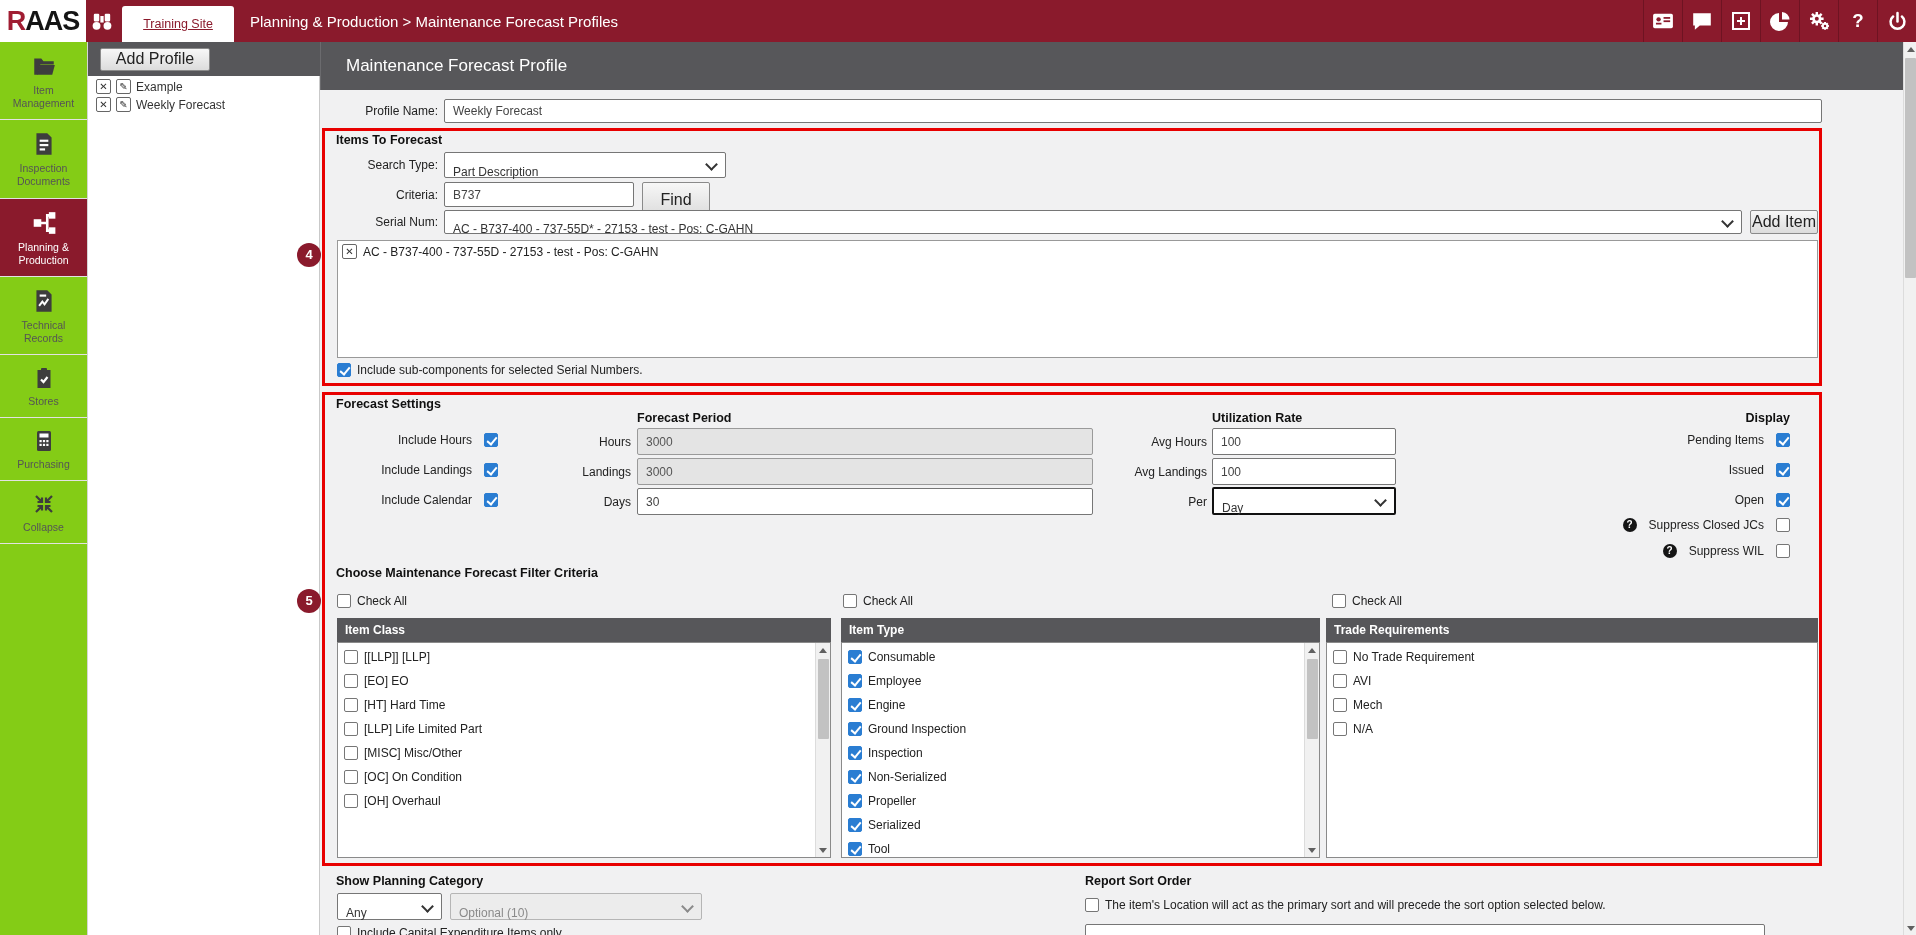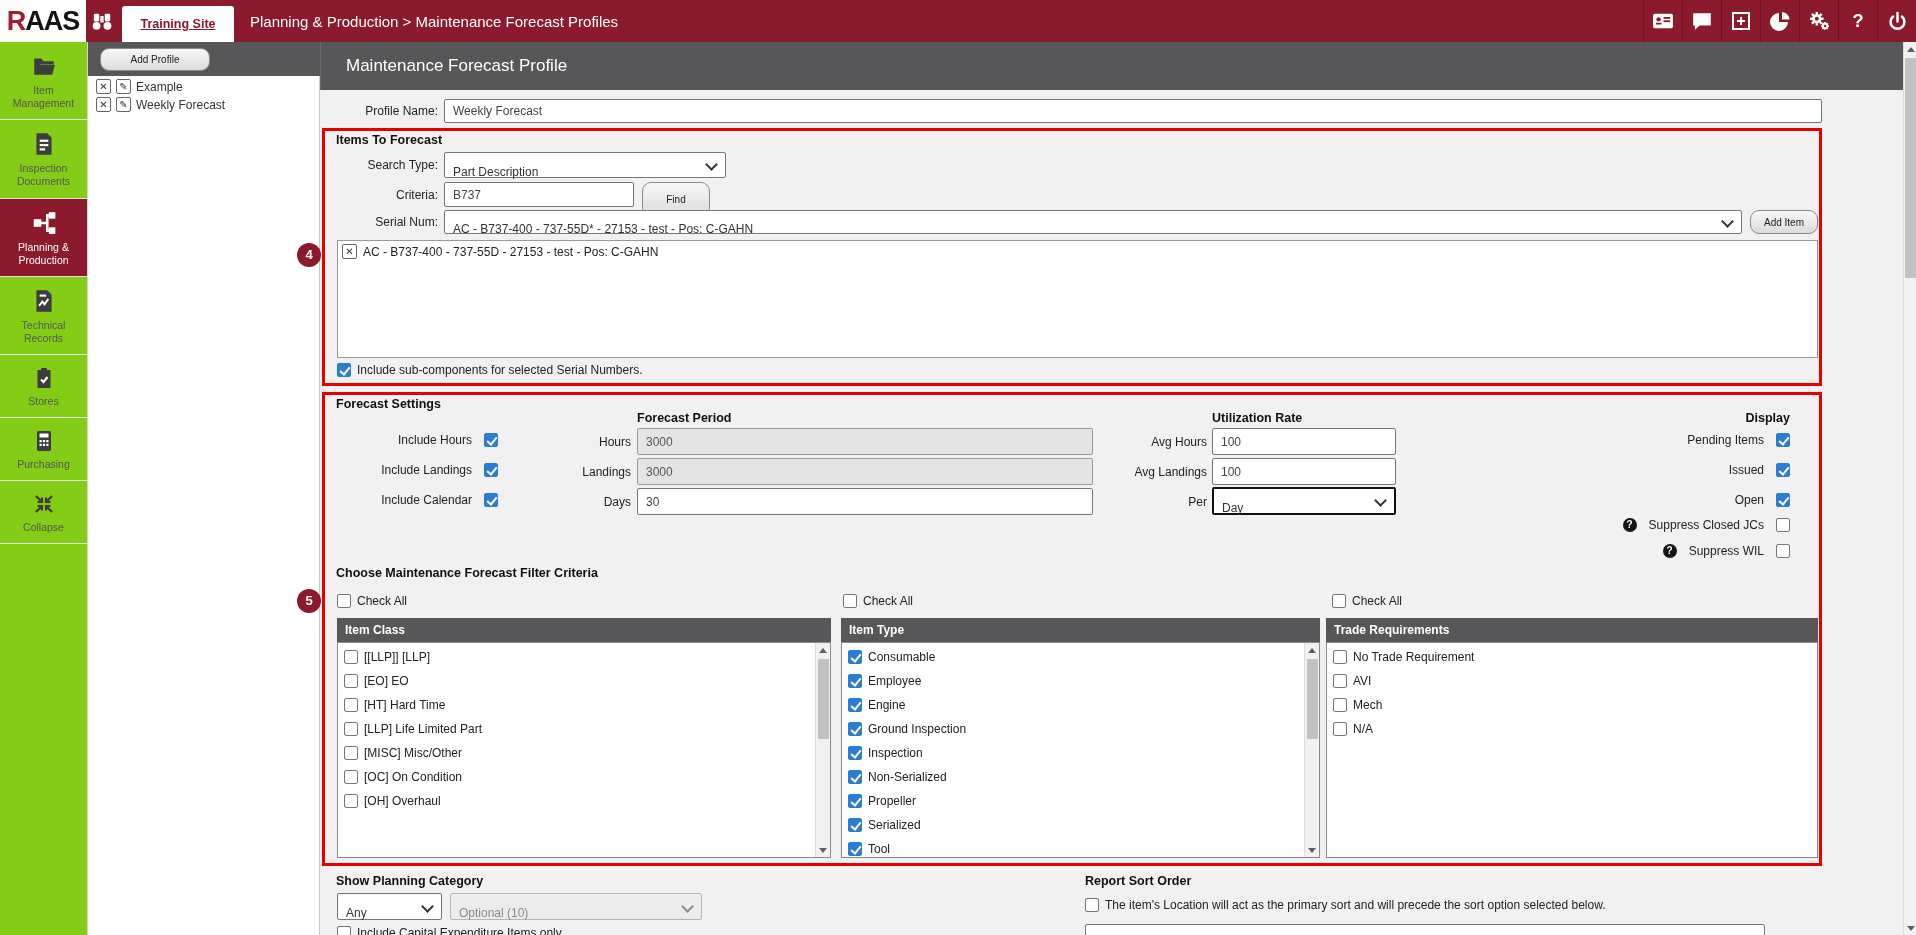--- a/index.html
+++ b/index.html
@@ -4,37 +4,37 @@
 <style>
   *{margin:0;padding:0;box-sizing:border-box}
   html,body{width:1916px;height:935px}
   body{position:relative;font-family:"Liberation Sans",sans-serif;background:#f1f1f2;overflow:hidden;font-size:12px;color:#222}
   .abs{position:absolute}
 
   
   .topbar{position:absolute;left:0;top:0;width:1916px;height:42px;background:#8a1a2c}
   .logo{position:absolute;left:0;top:0;width:86px;height:42px;background:#fff;display:flex;align-items:center;justify-content:center;font-weight:800;font-size:27px;letter-spacing:-1px}
   .logo .r{color:#a01d32}.logo .rest{color:#141414}
-  .tab{position:absolute;left:122px;top:6px;width:112px;height:36px;background:#fff;border-radius:3px 3px 0 0;display:flex;align-items:center;justify-content:center;font-weight:bold;font-size:12.5px;color:#8a1a2c;text-decoration:underline;cursor:pointer}
+  .tab{position:absolute;left:122px;top:6px;width:112px;height:36px;background:#fff;border-radius:3px 3px 0 0;display:flex;align-items:center;justify-content:center;font-weight:normal;font-size:12.5px;color:#8a1a2c;text-decoration:underline;cursor:pointer}
   .crumb{position:absolute;left:250px;top:0;height:42px;display:flex;align-items:center;color:#fff;font-size:15px}
   .binoc{position:absolute;left:90px;top:10px}
   .topicons{position:absolute;right:0;top:0;height:42px;display:flex}
   .ticon{width:39px;height:42px;display:flex;align-items:center;justify-content:center;border-left:1px solid #6e1322;cursor:pointer}
 
   
   .sidebar{position:absolute;left:0;top:42px;width:88px;height:893px;background:#84cc16;border-right:1px solid #d5d5d5}
   .sitem{border-bottom:1px solid #e2e2e2;padding:11px 2px 9px;text-align:center;color:#555;font-size:10.5px;line-height:1.25;cursor:pointer}
   .sitem svg{display:block;margin:0 auto 5px;color:#3d3d3d}
   .sitem.active{background:#8a1a2c;color:#fff}
   .sitem.active svg{color:#fff}
 
   
   .panel{position:absolute;left:88px;top:42px;width:232px;height:893px;background:#fff;border-right:1px solid #c9c9c9}
   .panelhead{position:absolute;left:88px;top:42px;width:232px;height:34px;background:#57575a;display:flex;align-items:center;padding-left:12px}
-  .btn{background:linear-gradient(#f7f7f7,#dcdcdc);border:1px solid #8a8a8a;border-radius:9px;font-size:10px;color:#222;display:flex;align-items:center;justify-content:center;cursor:pointer}
+  .btn{background:linear-gradient(#f7f7f7,#dcdcdc);border:1px solid #8a8a8a;border-radius:2px;font-size:16px;color:#222;display:flex;align-items:center;justify-content:center;cursor:pointer}
   .prow{position:absolute;display:flex;align-items:center;gap:5px;padding-left:8px;height:17px;font-size:12px;color:#333}
   .xbox,.pbox{width:15px;height:15px;border:1px solid #666;background:#fff;border-radius:2px;font-size:10px;line-height:13px;text-align:center;color:#333;cursor:pointer;flex:none}
   .xbox::before{content:"\2715"}
   .pbox::before{content:"\270E"}
 
   
   .mainhead{position:absolute;left:320px;top:42px;width:1596px;height:48px;background:#57575a;border-left:1px solid #6b6b6e;display:flex;align-items:center;padding-left:25px;color:#fff;font-size:17px}
   .lbl{position:absolute;font-size:12px;color:#222;text-align:right}
   .bold{font-weight:bold;color:#101010;font-size:12.5px}
   .inp{position:absolute;background:#fff;border:1px solid #767676;border-radius:2px;display:flex;align-items:center;padding:0 8px;font-size:12px;color:#444}

